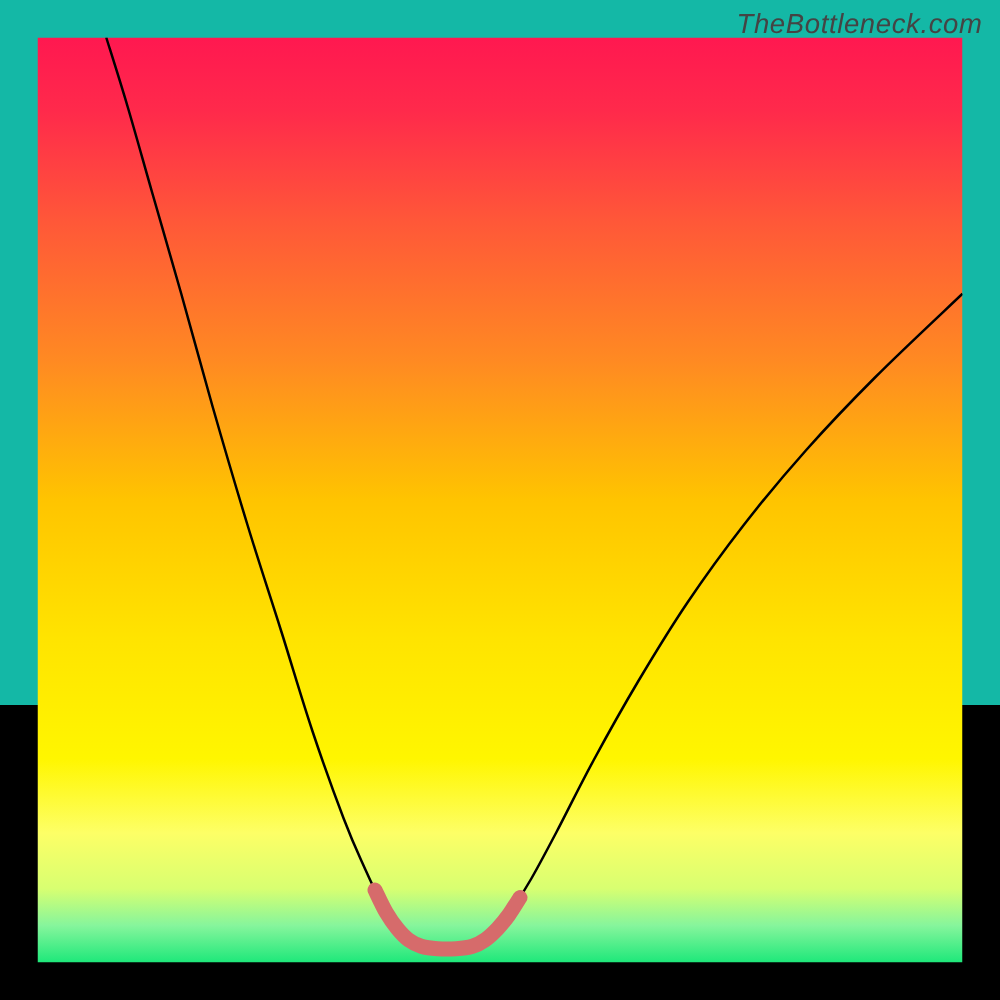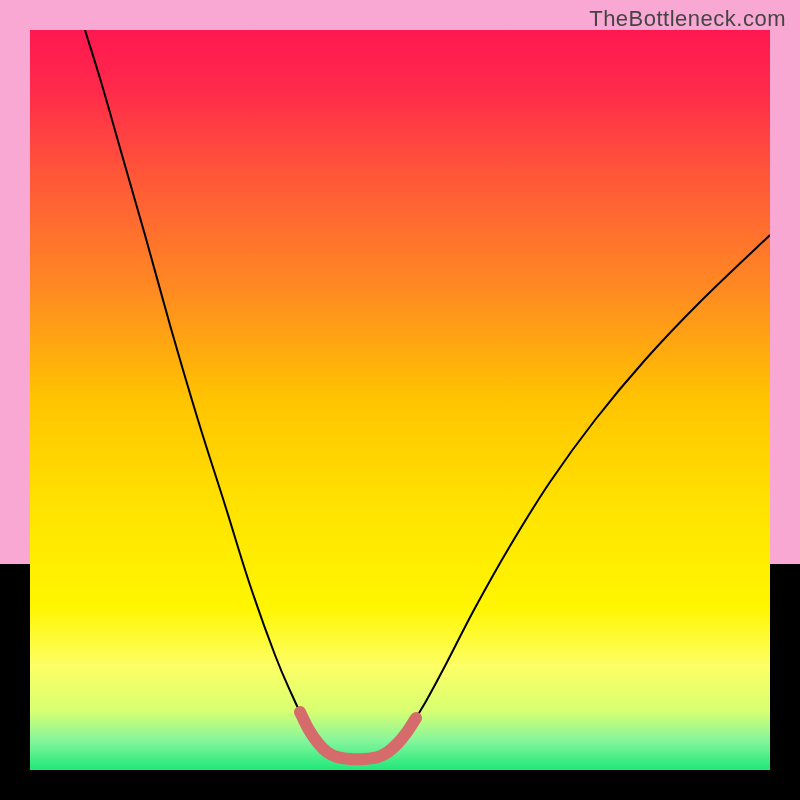--- a/index.html
+++ b/index.html
@@ -10,21 +10,22 @@
     background: #000;
     font-family: Arial, Helvetica, sans-serif;
     overflow: hidden;
   }
   .frame {
     position: absolute;
     left: 0;
     top: 0;
     width: 800px;
     height: 564px;
-    background: #f9a8d4;
+    background: #14b8a6;
+    font-style: italic;
   }
   .watermark {
     position: absolute;
     top: 6px;
     right: 14px;
     color: #444;
     font-size: 22px;
     font-weight: 500;
     letter-spacing: 0.5px;
     user-select: none;

